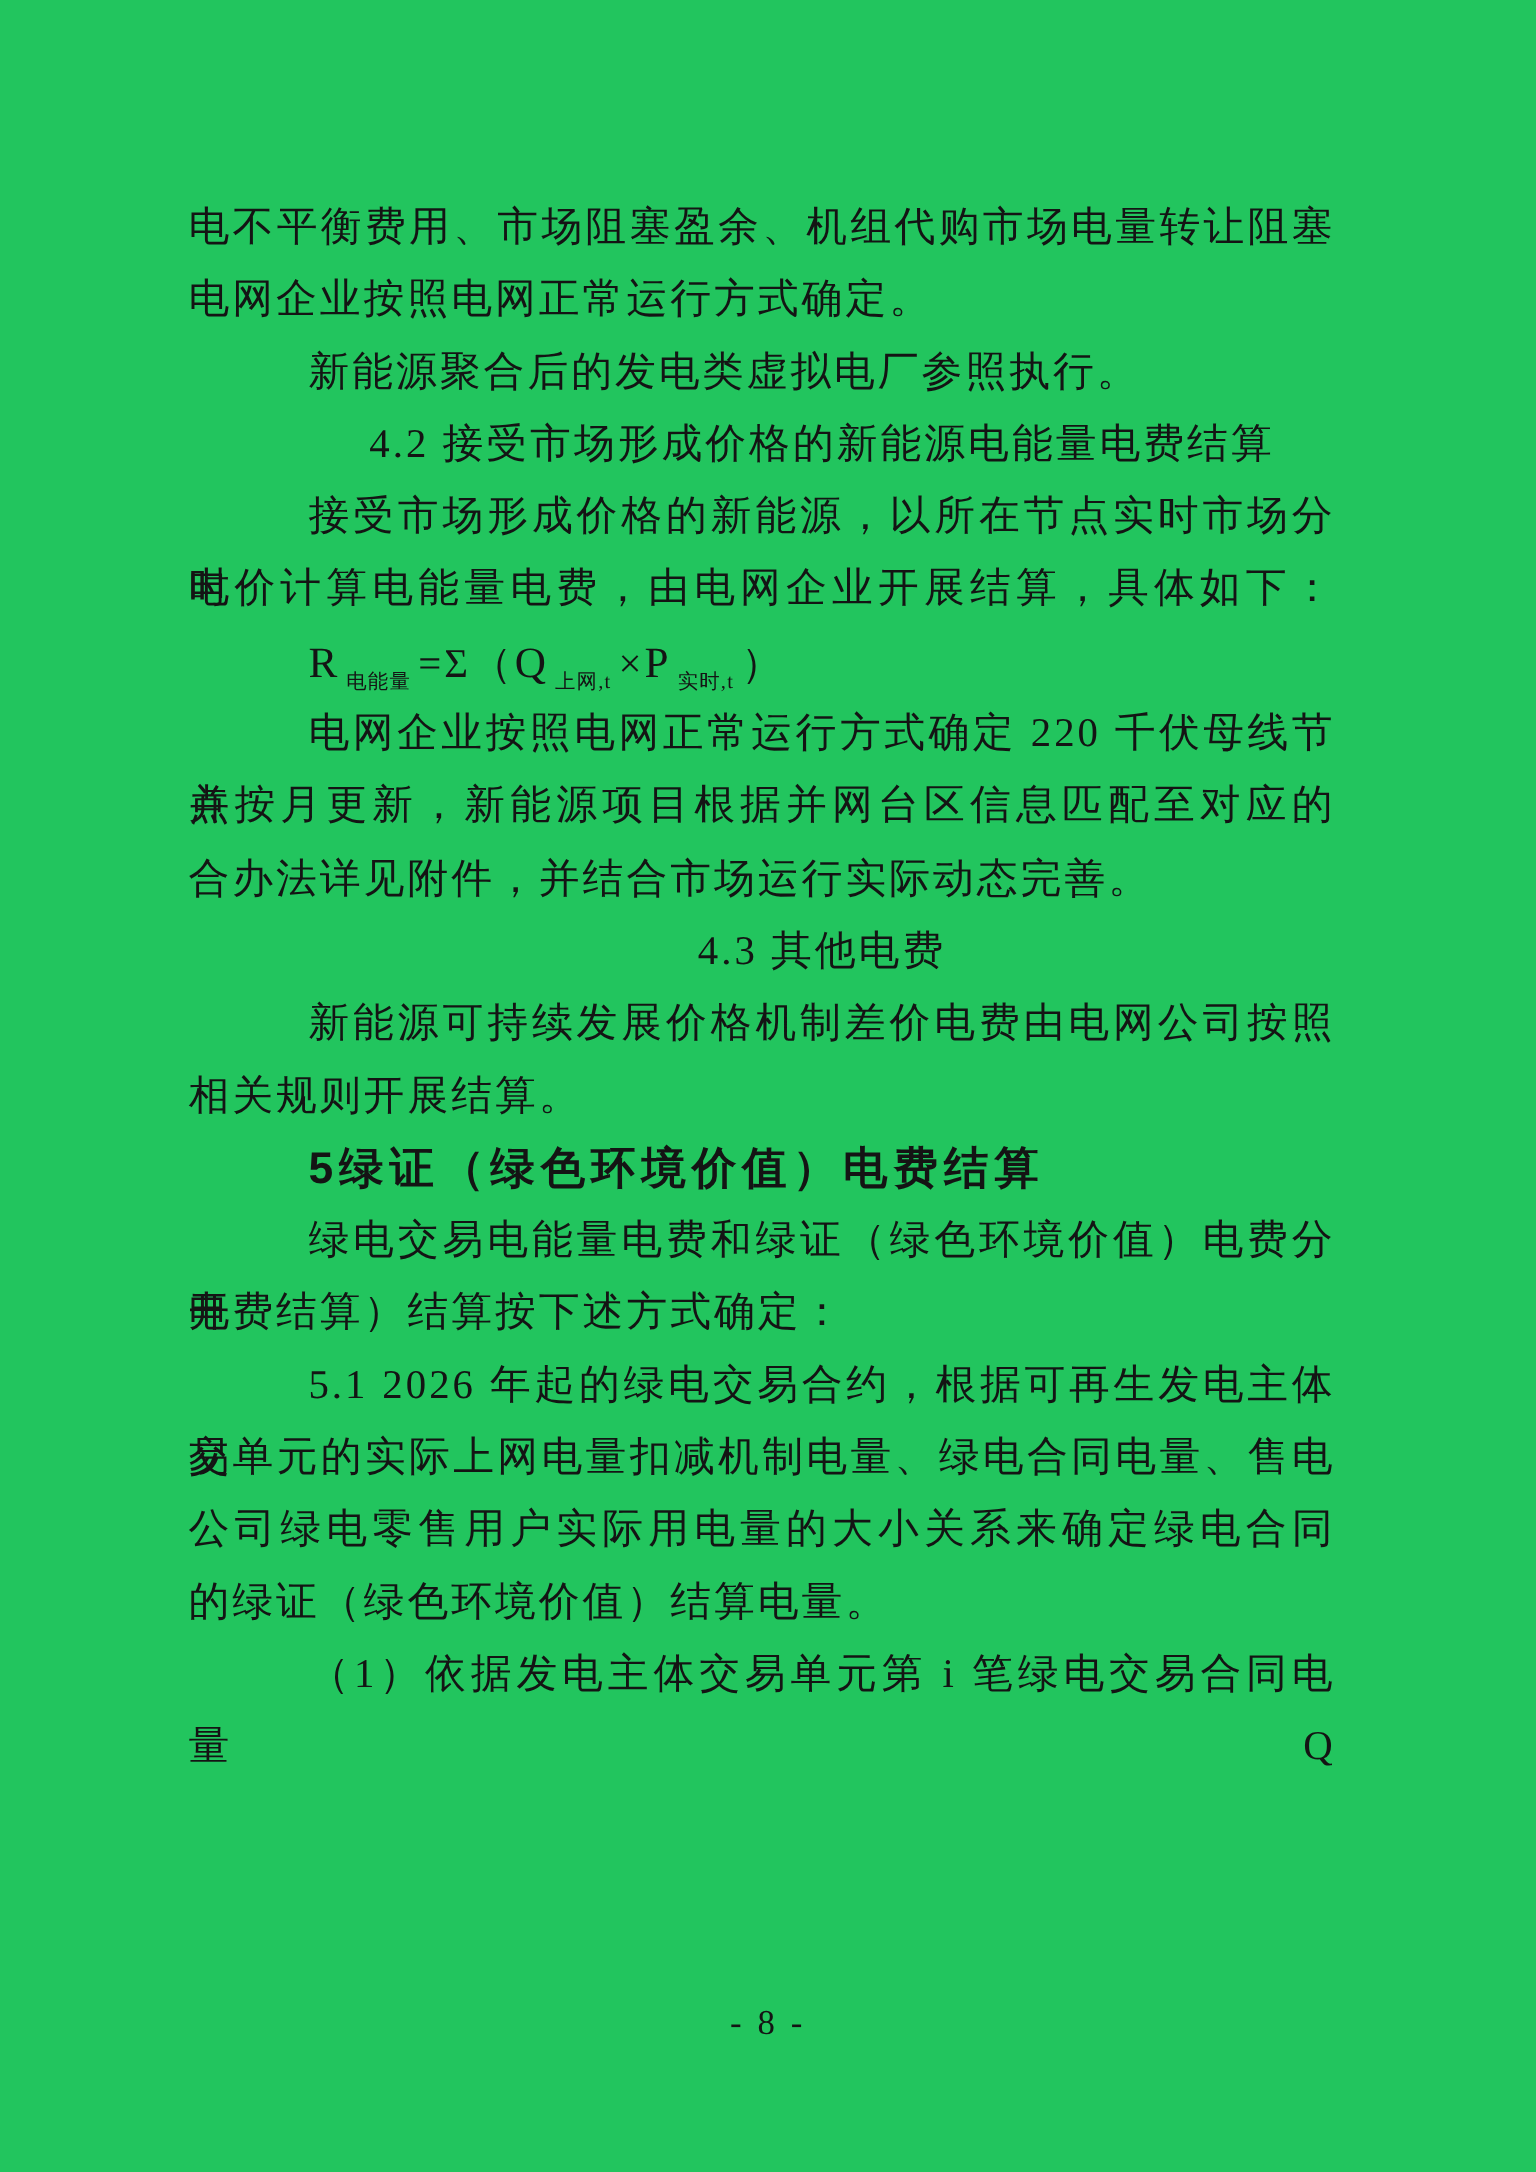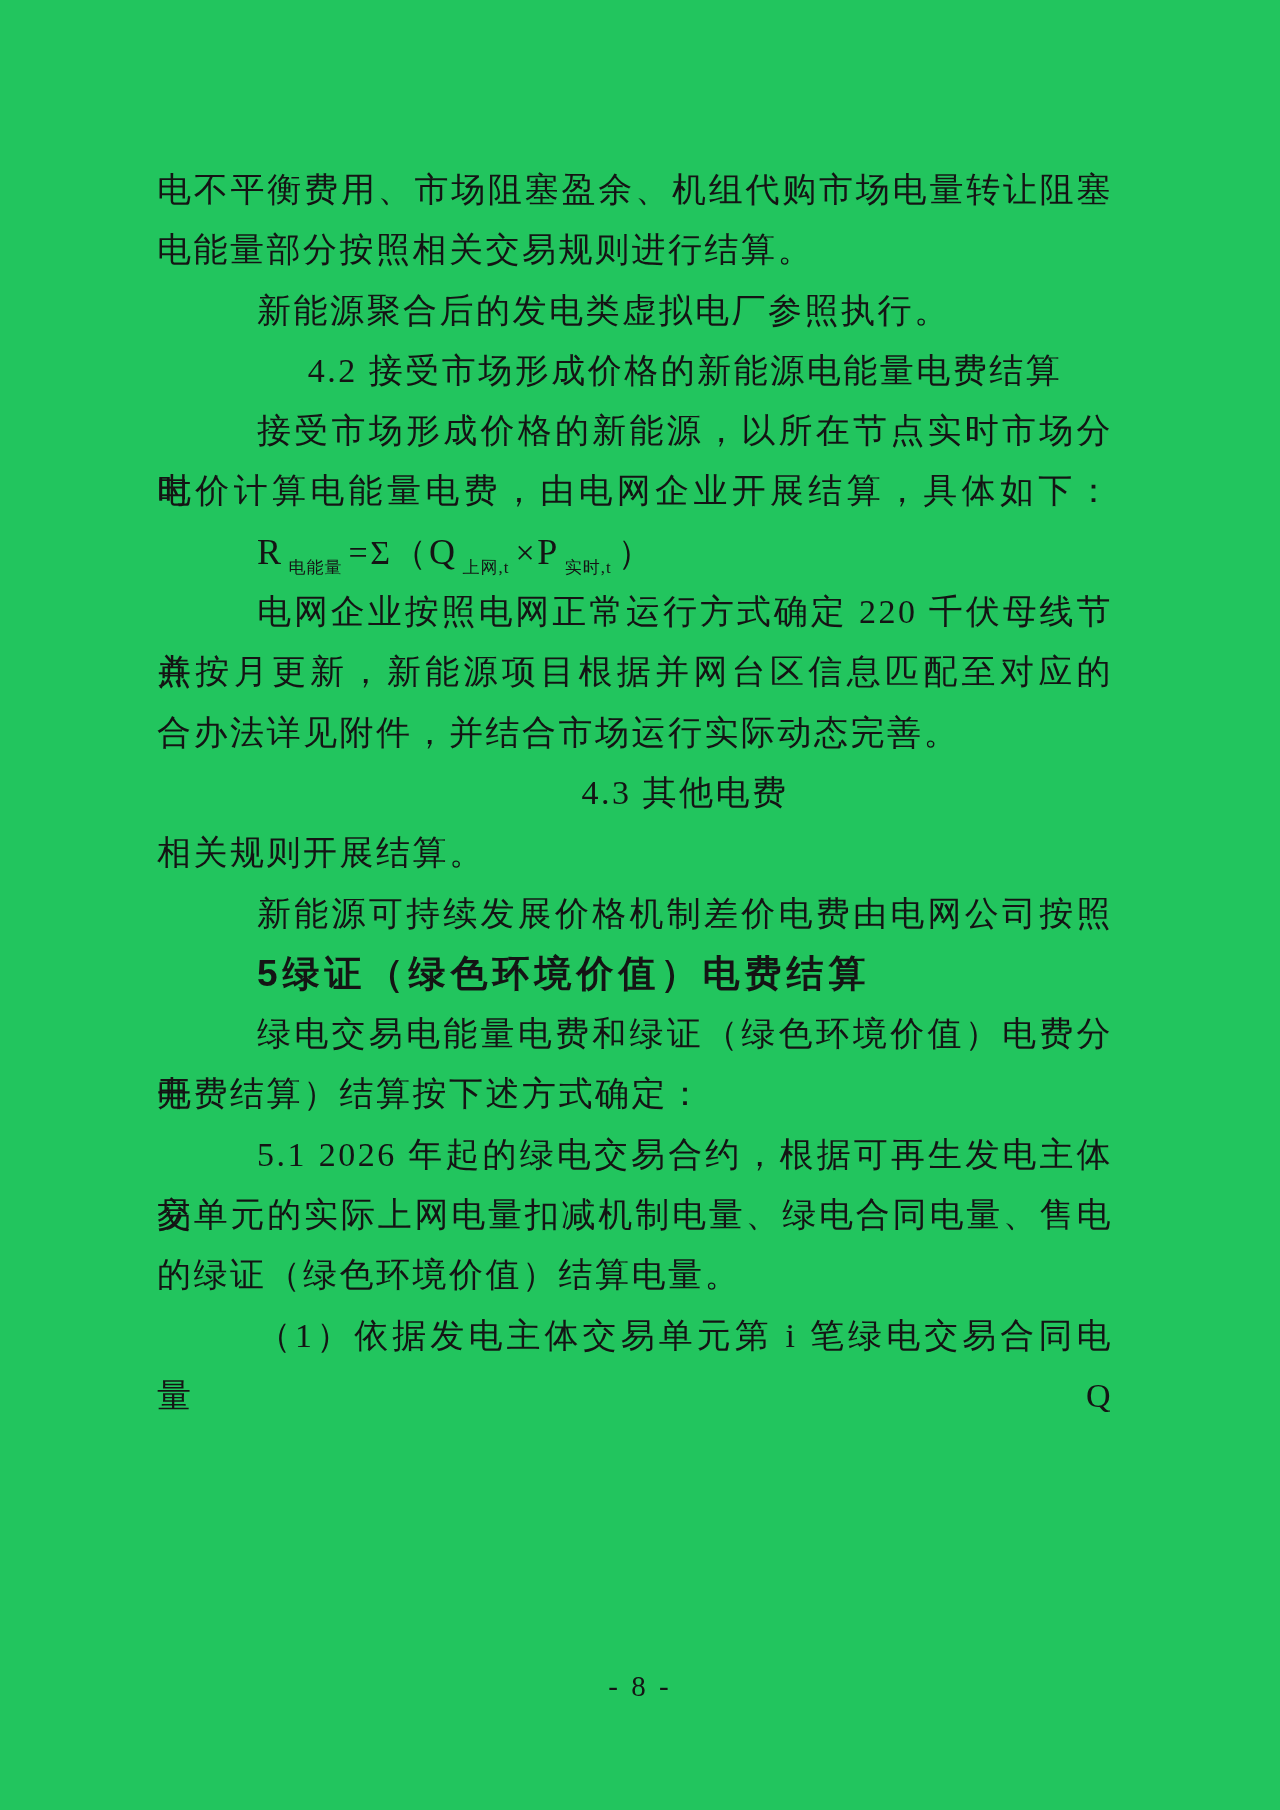--- a/index.html
+++ b/index.html
@@ -74,36 +74,37 @@
     font-size: 29px;
     letter-spacing: 3px;
   }
 </style>
 </head>
 <body>
 
 <div class="page">
   <div class="content">
     <div class="line just">电不平衡费用、市场阻塞盈余、机组代购市场电量转让阻塞</div>
-    <div class="line">电能量部分按照相关交易规则进行结算。</div>
+    <div class="line">电网企业按照电网正常运行方式确定。</div>
     <div class="line indent">新能源聚合后的发电类虚拟电厂参照执行。</div>
     <div class="line indent heading-sub">4.2 接受市场形成价格的新能源电能量电费结算</div>
     <div class="line indent just">接受市场形成价格的新能源，以所在节点实时市场分时</div>
     <div class="line just">电价计算电能量电费，由电网企业开展结算，具体如下：</div>
     <div class="line indent formula">
       <span class="f-var">R</span><span class="f-sub">电能量</span><span class="f-op">=Σ（</span><span class="f-var">Q</span><span class="f-sub">上网,t</span><span class="f-op">×</span><span class="f-var">P</span><span class="f-sub">实时,t</span><span class="f-op">）</span>
     </div>
     <div class="line indent just">电网企业按照电网正常运行方式确定 220 千伏母线节点</div>
     <div class="line just">并按月更新，新能源项目根据并网台区信息匹配至对应的</div>
     <div class="line">合办法详见附件，并结合市场运行实际动态完善。</div>
     <div class="line indent heading-sub">4.3 其他电费</div>
+    <div class="line indent just">新能源可持续发展价格机制差价电费由电网公司按照</div>
     <div class="line">相关规则开展结算。</div>
-    <div class="line indent just">新能源可持续发展价格机制差价电费由电网公司按照</div>
     <div class="line indent heading-hei">5绿证（绿色环境价值）电费结算</div>
     <div class="line indent just">绿电交易电能量电费和绿证（绿色环境价值）电费分开</div>
     <div class="line">电费结算）结算按下述方式确定：</div>
     <div class="line indent just">5.1 2026 年起的绿电交易合约，根据可再生发电主体交</div>
     <div class="line just">易单元的实际上网电量扣减机制电量、绿电合同电量、售电</div>
+    <div class="line just">公司绿电零售用户实际用电量的大小关系来确定绿电合同</div>
     <div class="line">的绿证（绿色环境价值）结算电量。</div>
     <div class="line indent just">（1）依据发电主体交易单元第 i 笔绿电交易合同电量 Q</div>
   </div>
   <div class="footer">- 8 -</div>
 </div>
 
 </body></html>

